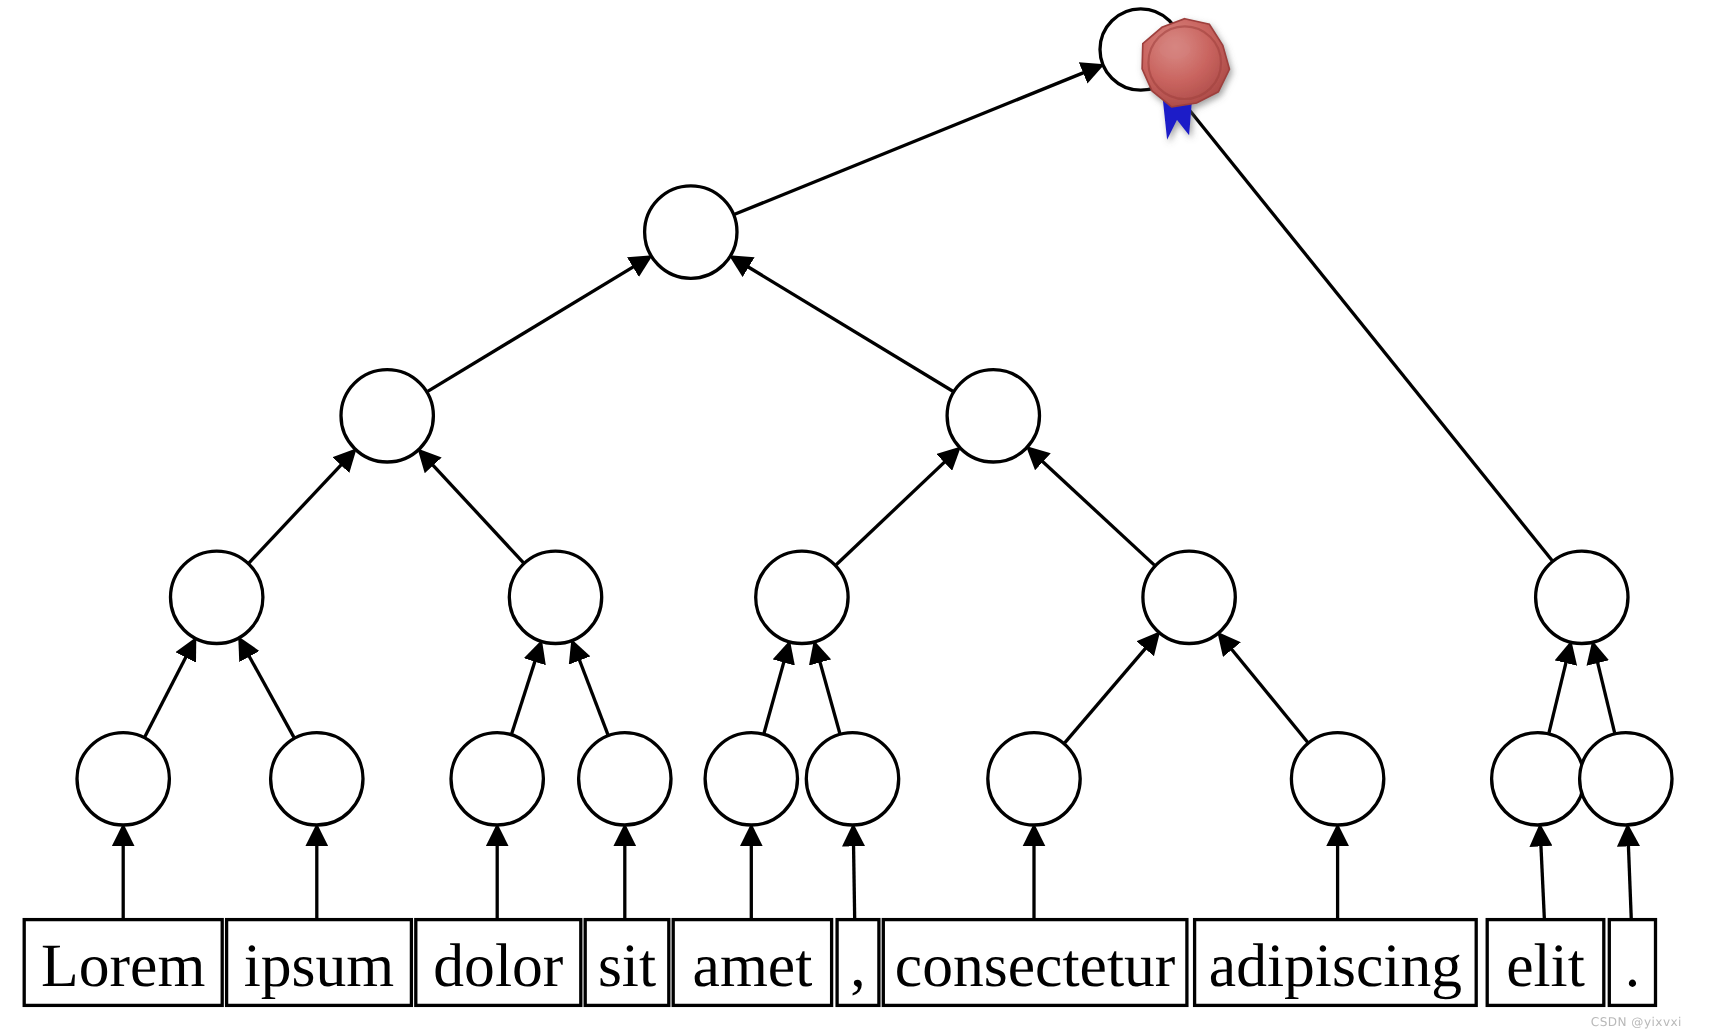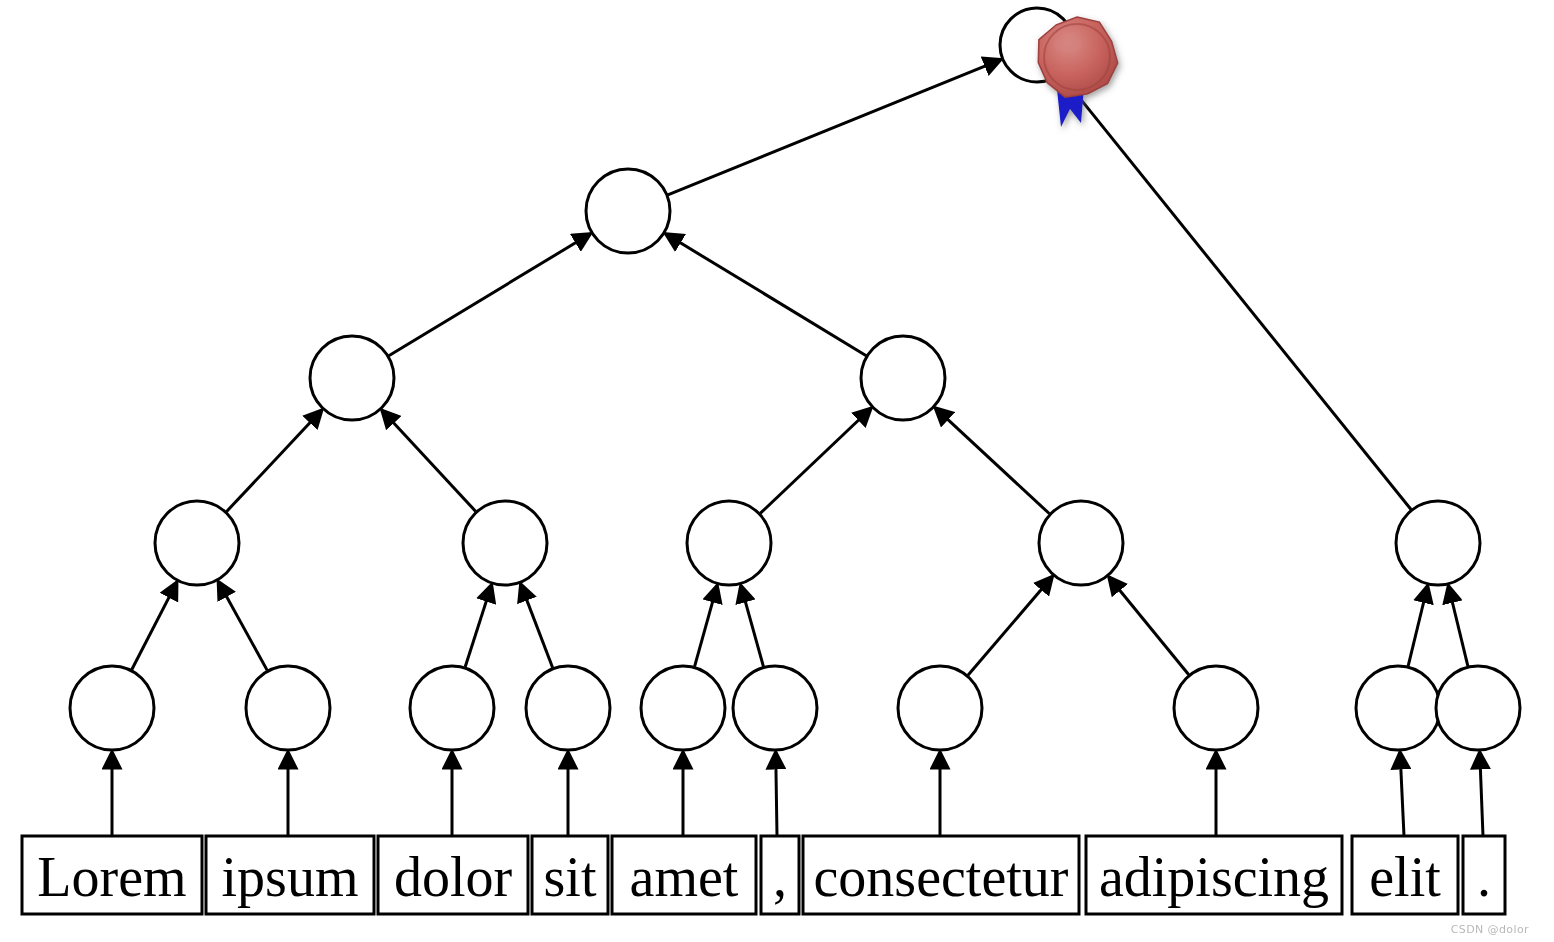--- a/index.html
+++ b/index.html
@@ -174,15 +174,15 @@
     <g id="seal-layer">
         <g filter="url(#sealShadow)">
           <path d="M 1055 71 l 30 4 l -4 48 l -11 -14 l -9 18 z" fill="#1f1fc8"></path>
           <polygon points="1077.0,17.0 1099.4,22.1 1111.6,41.2 1117.7,62.9 1107.6,83.5 1087.8,93.7 1065.2,97.2 1047.3,82.7 1038.3,62.6 1038.9,39.6 1056.3,24.8" fill="url(#sealGrad)" stroke="#9e3f3d" stroke-width="1.5"></polygon>
           <circle cx="1077" cy="57" r="33" fill="none" stroke="#9e3f3d" stroke-width="2" opacity="0.55"></circle>
           <ellipse cx="1068" cy="45" rx="14" ry="9" fill="#d4807b" opacity="0.5"></ellipse>
         </g>
       </g>
   </svg>
 
-  <div class="watermark">CSDN @dolor</div>
+  <div class="watermark">CSDN @yixvxi</div>
 
 </div>
 
 </body></html>

